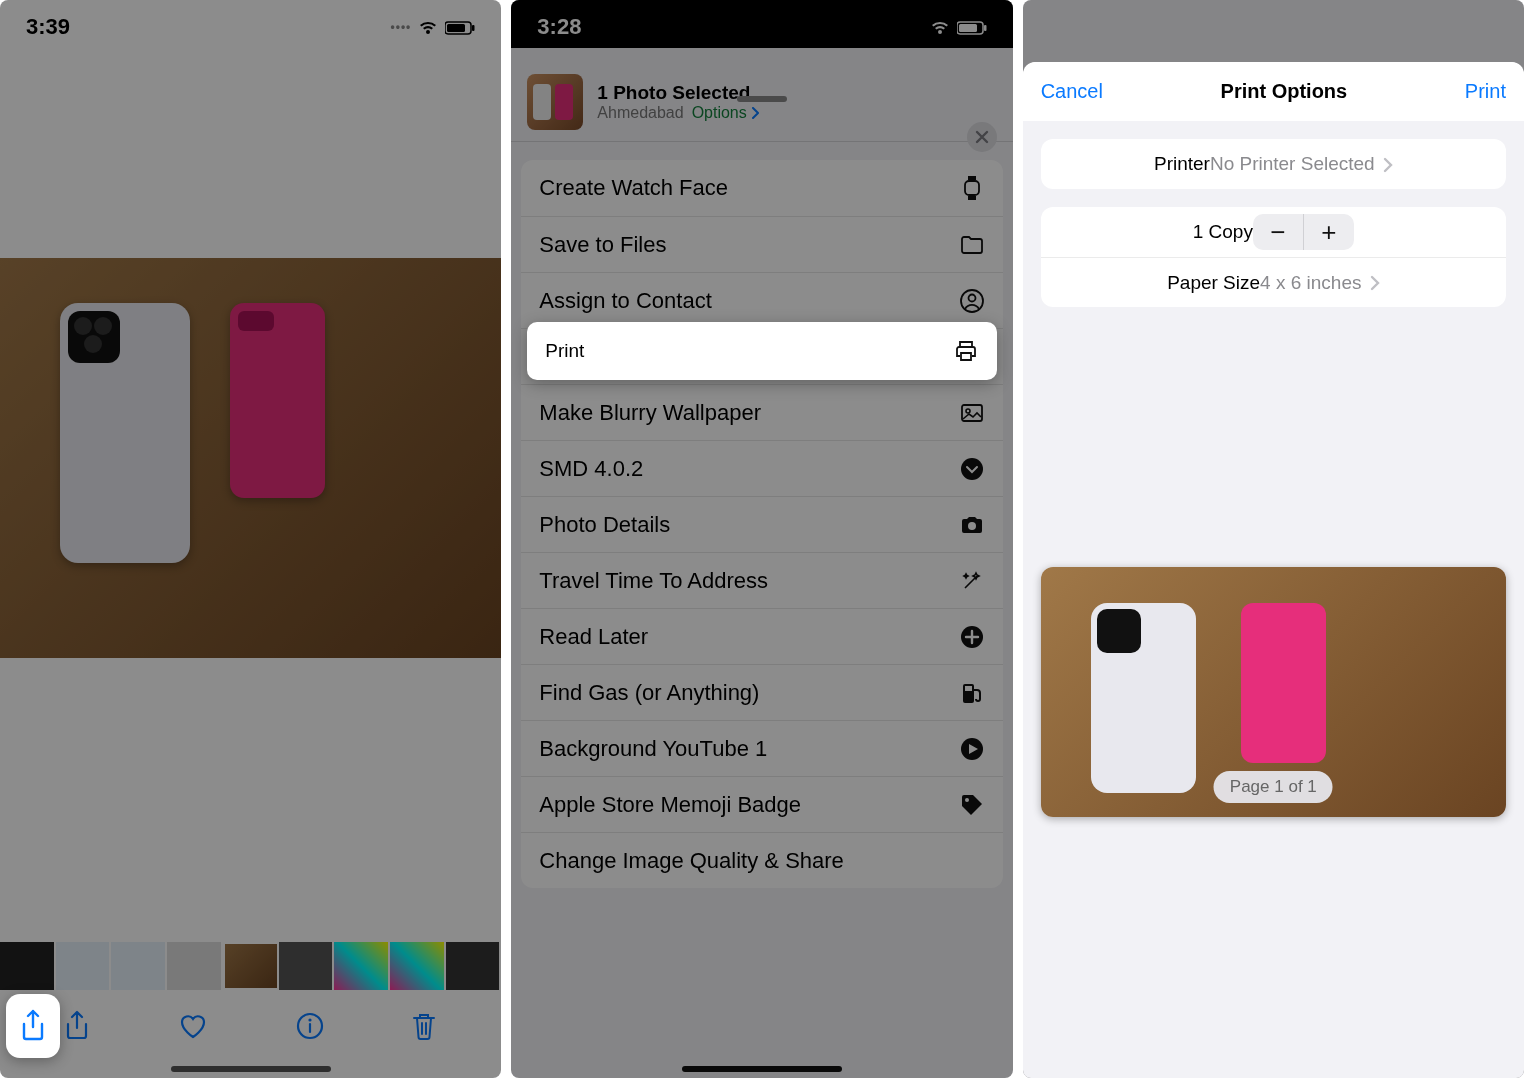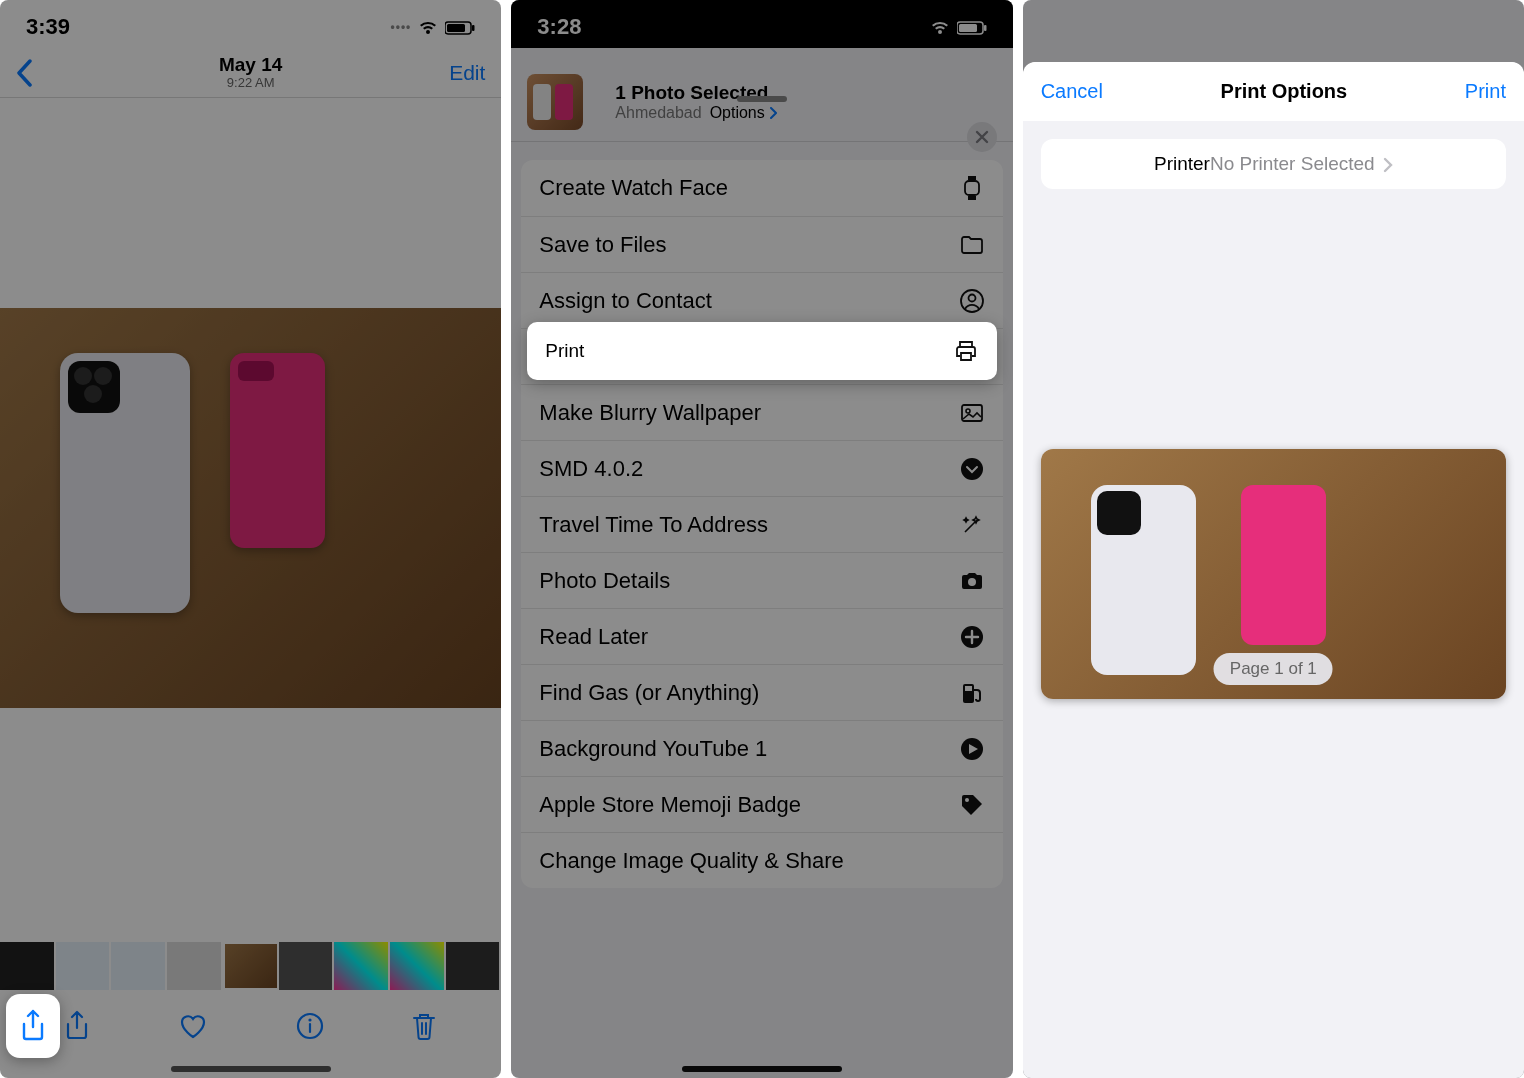--- a/index.html
+++ b/index.html
@@ -43,26 +43,26 @@
 .thumb.t5{background:#555;} .thumb.t6{background:linear-gradient(45deg,#f39,#0ff,#ff0);} .thumb.t7{background:#333;}
 
 
 .bottombar { position:absolute; bottom:22px; left:0; right:0; height:60px; display:flex; justify-content:space-around; align-items:center; padding:0 20px;}
 .bb-icon { color:#0a7aff; }
 .home-ind { position:absolute; bottom:6px; left:50%; transform:translateX(-50%); width:160px; height:6px; border-radius:3px; background:#555;}
 .focus-box { position:absolute; z-index:70; bottom:20px; left:6px; width:54px; height:64px; background:#fff; border-radius:14px; display:flex; align-items:center; justify-content:center; box-shadow:0 3px 14px rgba(0,0,0,0.3);}
 
 
 .sheet-grabber{position:absolute;top:48px;left:50%;transform:translateX(-50%);width:50px;height:6px;background:#888;border-radius:3px;}
-.sheet-top { height:80px; padding:12px 16px; display:flex; align-items:center; gap:32px; border-bottom:1px solid rgba(0,0,0,0.12); margin-top:14px; background:#f2f2f6;}
+.sheet-top { height:80px; padding:12px 16px; display:flex; align-items:center; gap:14px; border-bottom:1px solid rgba(0,0,0,0.12); margin-top:14px; background:#f2f2f6;}
 .sheet-top .thumb-sq { width:56px; height:56px; border-radius:8px; background:linear-gradient(135deg,#c89060,#7a4a2a); position:relative;}
 .sheet-top .thumb-sq::after{content:"";position:absolute;left:6px;top:10px;width:18px;height:36px;background:#eee;border-radius:4px;box-shadow:22px 0 0 #e62e7b;}
 .sheet-top .txt .t1{font-size:19px;font-weight:600;}
 .sheet-top .txt .t2{font-size:16px;color:#777; display:flex; gap:8px; align-items:flex-end;}
-.sheet-top .opt { color:#000000; }
+.sheet-top .opt { color:#15803d; }
 .close-x{position:absolute;right:16px;top:74px;width:30px;height:30px;border-radius:50%;background:#dcdce0;display:flex;align-items:center;justify-content:center;color:#7a7a80;}
 
 .action-list { margin:18px 10px 0 10px; background:#fff; border-radius:12px; overflow:hidden;}
 .action-row { height:56px; display:flex; align-items:center; justify-content:space-between; padding:0 18px; font-size:22px; border-top:1px solid rgba(0,0,0,0.1);}
 .action-row:first-child{border-top:none;}
 .action-ico { width:26px; height:26px; display:flex; align-items:center; justify-content:center; color:#111;}
 .print-focus { position:absolute; z-index:70; left:16px; right:16px; top:322px; height:58px; background:#fff; border-radius:10px; display:flex; align-items:center; justify-content:space-between; padding:0 18px; font-size:19px; box-shadow:0 4px 16px rgba(0,0,0,0.3);}
 .phone2-bg { position:absolute; inset:0; top:48px; background:#f2f2f6;}
 
 
@@ -102,30 +102,20 @@
       <span class="wifi"><svg width="22" height="16" viewBox="0 0 22 16">
               <path d="M11 14a2 2 0 100-4 2 2 0 000 4zm-5-6a8 8 0 0110 0l-1.5 1.5a6 6 0 00-7 0L6 8zm-3-3a12 12 0 0116 0l-1.5 1.5a10 10 0 00-13 0L3 5z" fill="currentColor"></path>
             </svg></span>
       <span class="batt"><svg width="30" height="14" viewBox="0 0 30 14">
               <rect x="0" y="1" width="26" height="12" rx="3" stroke="currentColor" fill="none" stroke-width="1.5"></rect>
               <rect x="2" y="3" width="18" height="8" rx="1.5" fill="currentColor"></rect>
               <rect x="27" y="4" width="2.5" height="6" rx="1" fill="currentColor"></rect>
             </svg></span>
     </span>
   </div>
-  <div class="navbar">
-    <span class="chev-left"><svg width="18" height="28" viewBox="0 0 18 28">
-            <path d="M14 2L3 14l11 12" stroke="#0a7aff" stroke-width="3.5" fill="none" stroke-linecap="round" stroke-linejoin="round"></path>
-          </svg></span>
-    <div class="center">
-      <div class="date">May 14</div>
-      <div class="sub">9:22 AM</div>
-    </div>
-    <span class="edit">Edit</span>
-  </div>
   <div class="photo-stage">
     <div class="photo inner">
       <div class="device-silver"></div>
       <div class="device-pink"></div>
     </div>
   </div>
   <div class="thumbstrip">
     <div class="thumb t1"></div>
     <div class="thumb t2"></div>
     <div class="thumb t2"></div>
@@ -244,33 +234,33 @@
       <div class="action-row">
             <span>SMD 4.0.2</span>
             <span class="action-ico">
               <svg width="24" height="24" viewBox="0 0 24 24">
                 <circle cx="12" cy="12" r="11" fill="#111"></circle>
                 <path d="M7 10l5 5 5-5" stroke="#fff" stroke-width="2" fill="none" stroke-linecap="round"></path>
               </svg>
             </span>
           </div>
       <div class="action-row">
-            <span>Travel Time To Address</span>
-            <span class="action-ico">
-              <svg width="22" height="22" viewBox="0 0 22 22">
-                <path d="M4 18L16 6m-1-3l1 2 2 1-2 1-1 2-1-2-2-1 2-1 1-2zM5 4l.7 1.3L7 6l-1.3.7L5 8l-.7-1.3L3 6l1.3-.7L5 4z" stroke="#111" stroke-width="1.6" fill="none"></path>
-              </svg>
-            </span>
-          </div>
-      <div class="action-row">
             <span>Photo Details</span>
             <span class="action-ico">
               <svg width="26" height="20" viewBox="0 0 26 20">
                 <path d="M3 6a2 2 0 012-2h3l2-2h6l2 2h3a2 2 0 012 2v10a2 2 0 01-2 2H5a2 2 0 01-2-2V6z" fill="#111"></path>
                 <circle cx="13" cy="11" r="4" fill="#fff"></circle>
+              </svg>
+            </span>
+          </div>
+      <div class="action-row">
+            <span>Travel Time To Address</span>
+            <span class="action-ico">
+              <svg width="22" height="22" viewBox="0 0 22 22">
+                <path d="M4 18L16 6m-1-3l1 2 2 1-2 1-1 2-1-2-2-1 2-1 1-2zM5 4l.7 1.3L7 6l-1.3.7L5 8l-.7-1.3L3 6l1.3-.7L5 4z" stroke="#111" stroke-width="1.6" fill="none"></path>
               </svg>
             </span>
           </div>
       <div class="action-row">
             <span>Read Later</span>
             <span class="action-ico">
               <svg width="24" height="24" viewBox="0 0 24 24">
                 <circle cx="12" cy="12" r="11" fill="#111"></circle>
                 <path d="M12 6v12M6 12h12" stroke="#fff" stroke-width="2.4" stroke-linecap="round"></path>
               </svg>
@@ -348,20 +338,39 @@
       <div class="prow">
         <span>Printer</span>
         <span class="rside">
               <span>No Printer Selected</span>
               <span class="chev-r"><svg width="10" height="16" viewBox="0 0 10 16">
                   <path d="M2 2l6 6-6 6" stroke="#bfbfc4" stroke-width="2.4" fill="none" stroke-linecap="round"></path>
                 </svg></span>
             </span>
       </div>
     </div>
+    <div class="pgrp">
+      <div class="prow">
+        <span>1 Copy</span>
+        <span class="stepper">
+          <button>−</button>
+          <span class="sep"></span>
+          <button>+</button>
+        </span>
+      </div>
+      <div class="prow">
+        <span>Paper Size</span>
+        <span class="rside">
+              <span>4 x 6 inches</span>
+              <span class="chev-r"><svg width="10" height="16" viewBox="0 0 10 16">
+                  <path d="M2 2l6 6-6 6" stroke="#bfbfc4" stroke-width="2.4" fill="none" stroke-linecap="round"></path>
+                </svg></span>
+            </span>
+      </div>
+    </div>
 
     <div class="preview-area">
       <div class="preview-img">
         <div class="dev-s2"></div>
         <div class="dev-p2"></div>
         <div class="page-pill">Page 1 of 1</div>
       </div>
     </div>
   </div>
 </div>

